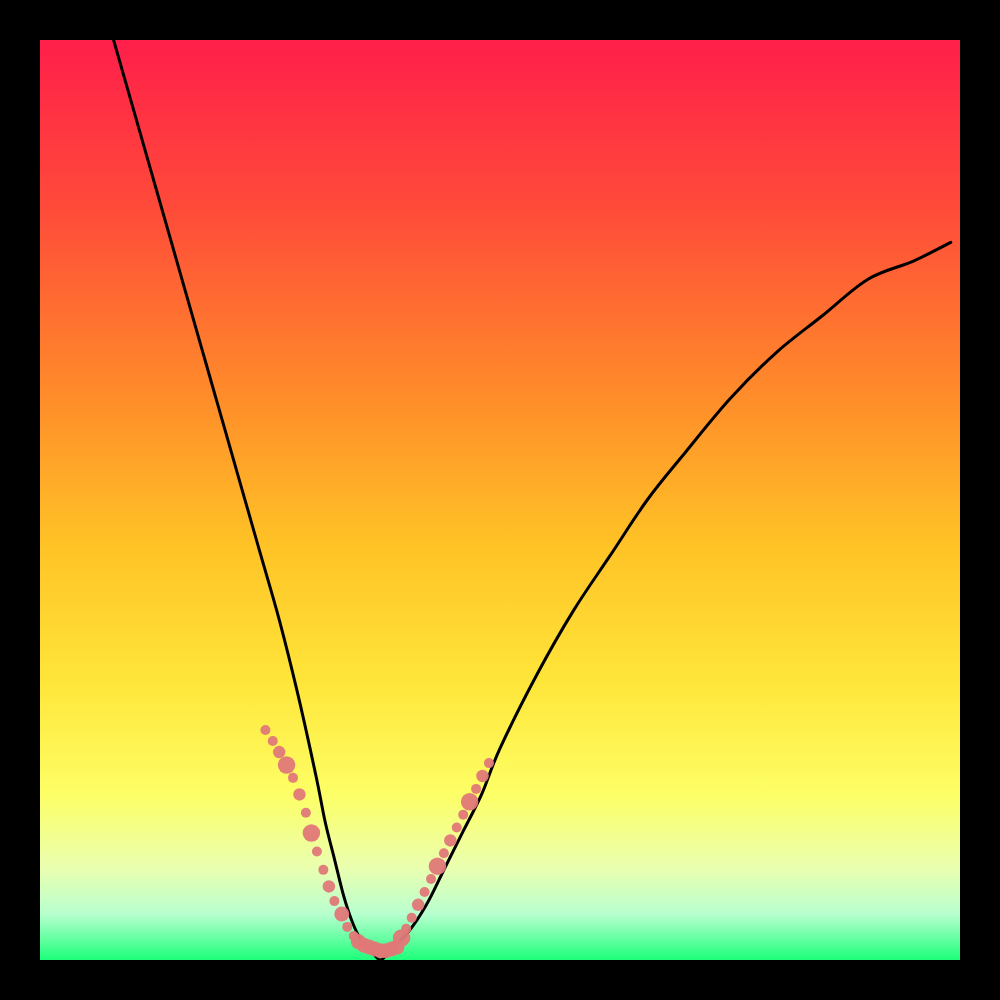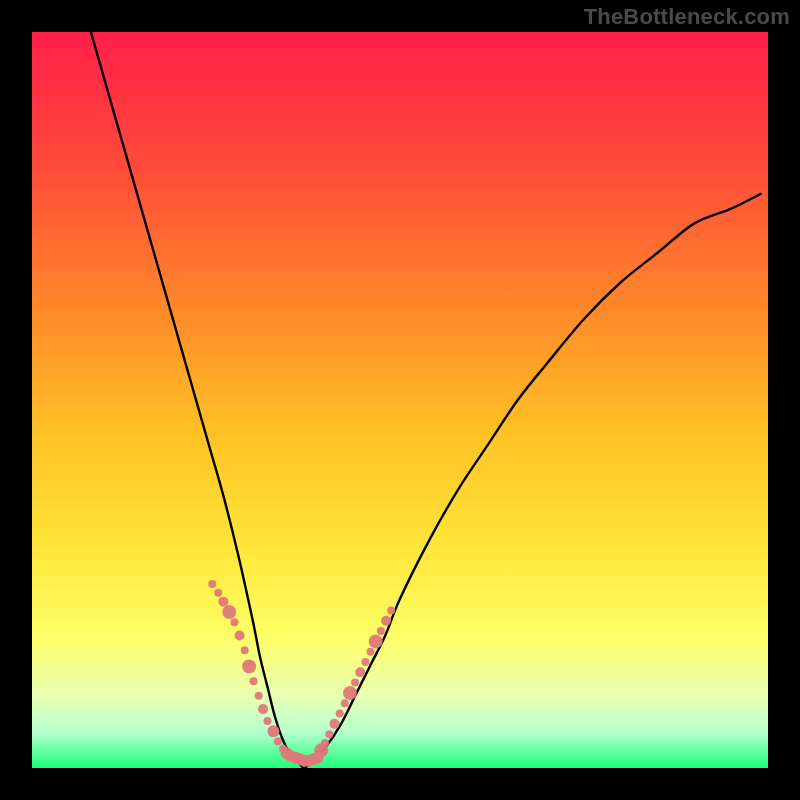--- a/index.html
+++ b/index.html
@@ -36,21 +36,20 @@
   .plot-area svg {
     display: block;
     width: 736px;
     height: 736px;
   }
 </style>
 </head>
 <body>
 
 <div class="frame">
-  <div class="watermark">TheBottleneck.com</div>
   <div class="plot-area">
     <svg id="chart-svg" viewBox="0 0 736 736">
         <defs>
           <linearGradient id="bg-grad" x1="0" y1="0" x2="0" y2="1">
             <stop offset="0%" stop-color="#ff1f4a"></stop>
             <stop offset="18%" stop-color="#ff4a3a"></stop>
             <stop offset="38%" stop-color="#ff8a2a"></stop>
             <stop offset="55.00000000000001%" stop-color="#ffc326"></stop>
             <stop offset="70%" stop-color="#ffe63a"></stop>
             <stop offset="82%" stop-color="#fdff66"></stop>

